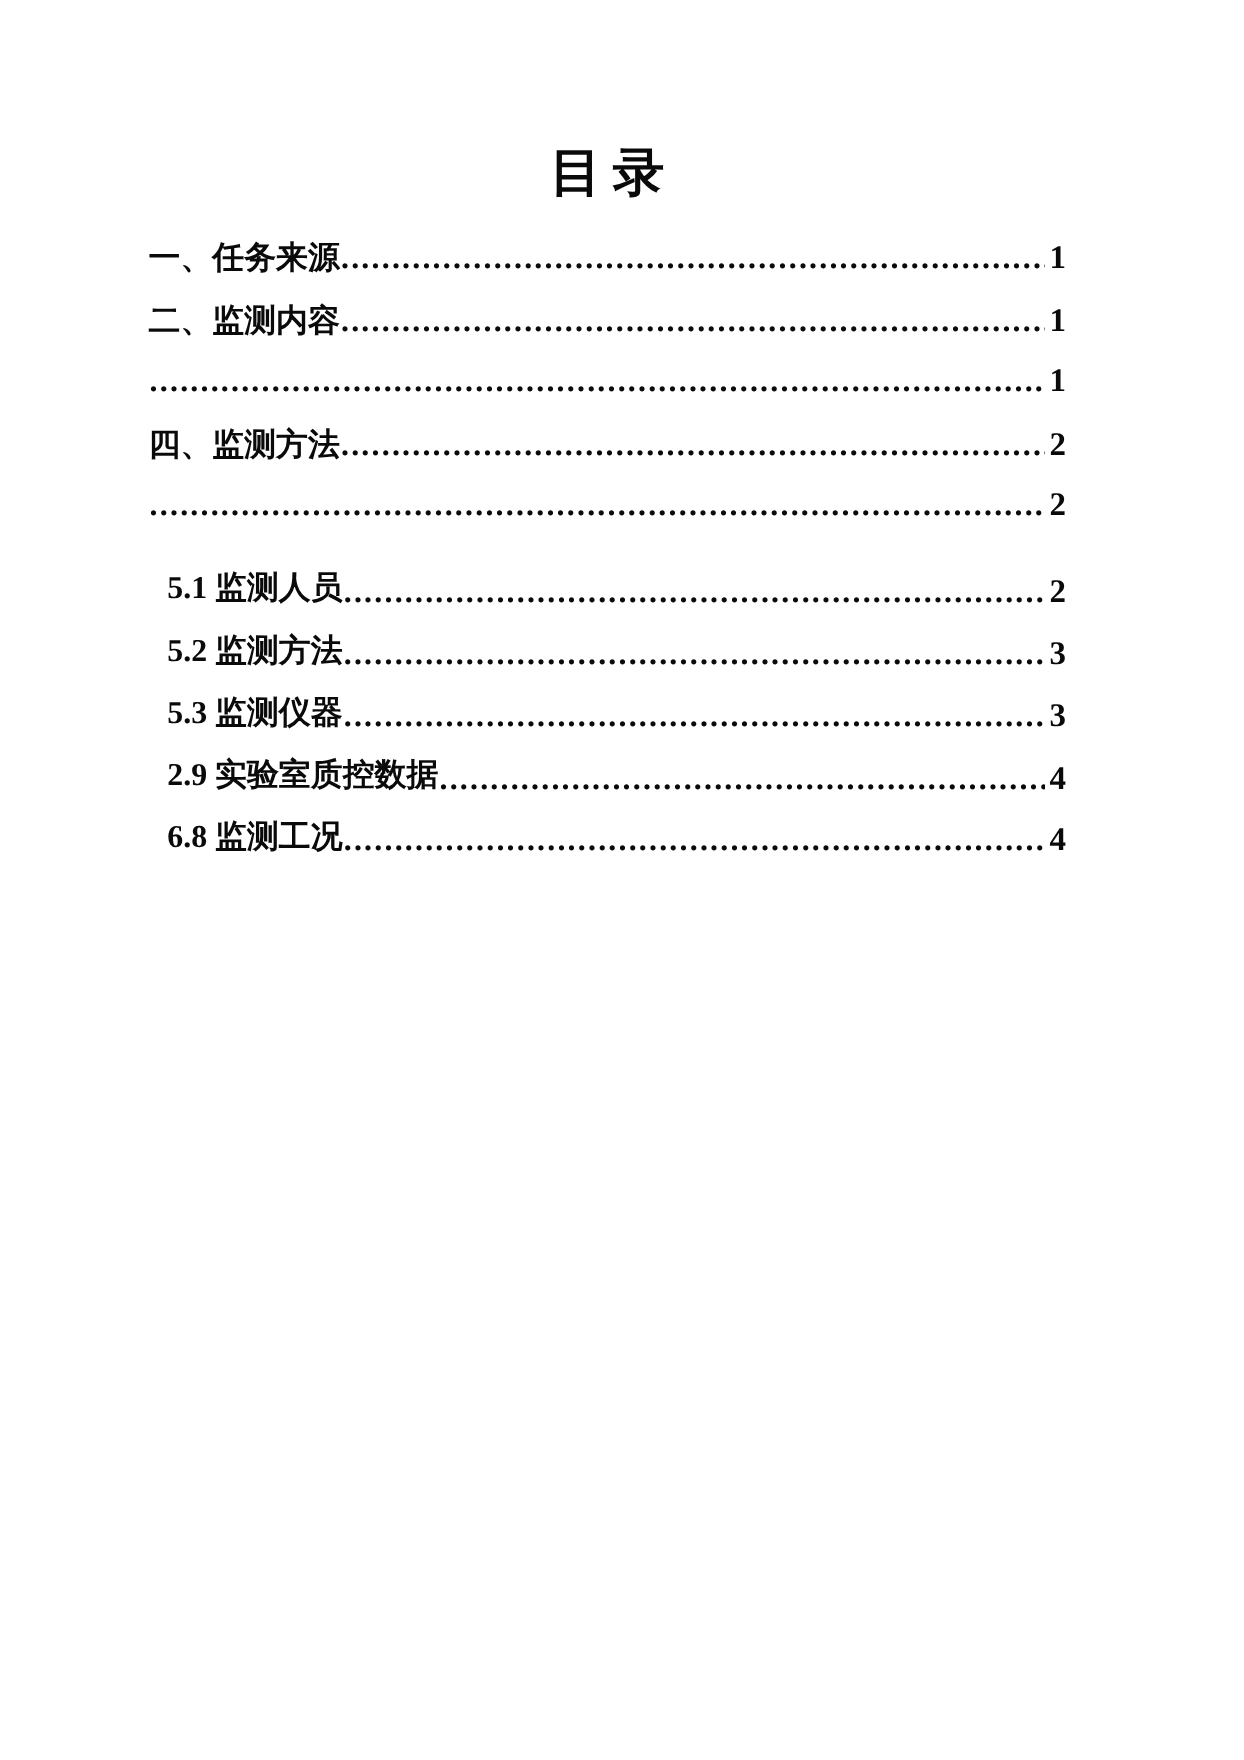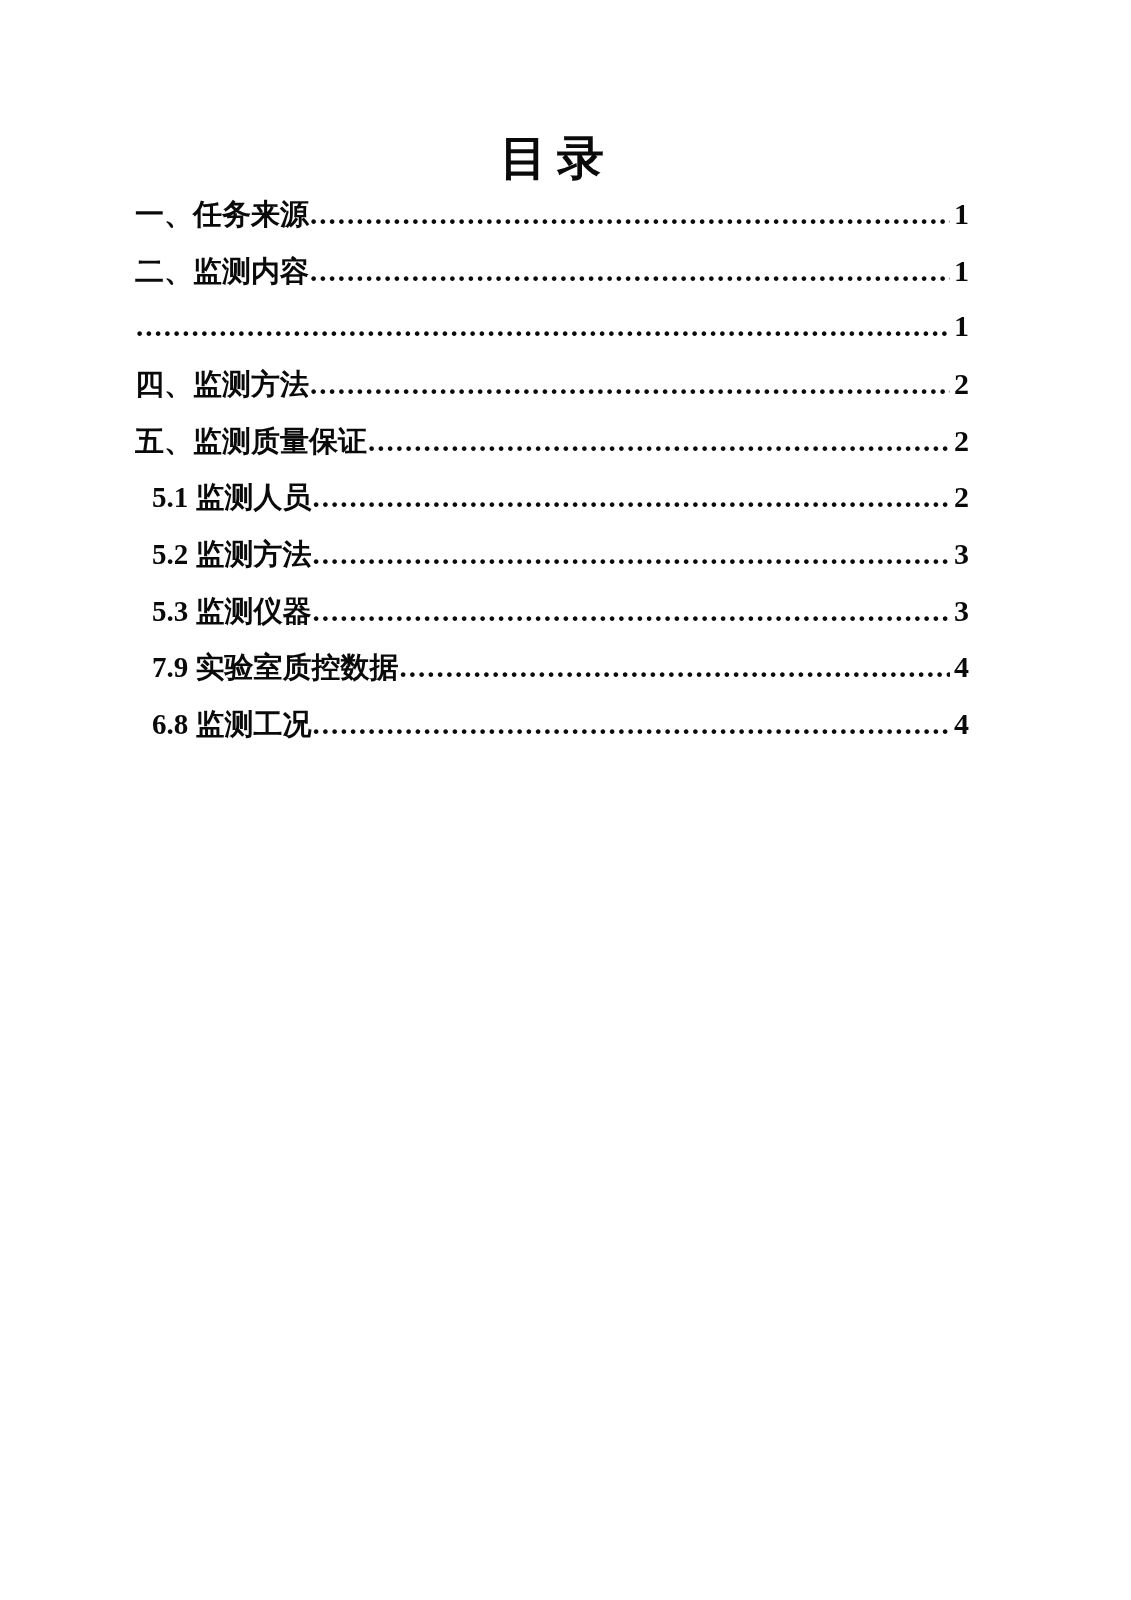--- a/index.html
+++ b/index.html
@@ -21,32 +21,33 @@
   .doc-title {
     margin: 130px 0 0 0;
     text-align: center;
     font-size: 47px;
     line-height: 1.2;
     font-weight: bold;
     letter-spacing: 10px;
     padding-left: 10px; 
   }
   .toc {
-    margin-top: 9px;
+    margin-top: 29px;
   }
   .toc-row {
     display: flex;
     align-items: baseline;
     height: 56.6px;
     font-size: 29px;
     font-weight: bold;
     white-space: nowrap;
   }
   .toc-row.level-2 {
     padding-left: 17px;
+    align-items: flex-end;
   }
   .toc-label {
     flex: 0 0 auto;
   }
   .toc-dots {
     flex: 1 1 auto;
     overflow: hidden;
     margin: 0 4px 0 1px;
   }
   .toc-dots::after {
@@ -85,21 +86,20 @@
       <span class="toc-page">1</span>
     </div>
 
     <div class="toc-row level-1">
       <span class="toc-label">四、监测方法</span>
       <span class="toc-dots"></span>
       <span class="toc-page">2</span>
     </div>
 
     <div class="toc-row level-1">
-      <span class="toc-label">五、监测质量保证</span>
       <span class="toc-dots"></span>
       <span class="toc-page">2</span>
     </div>
 
     <div class="toc-row level-2">
       <span class="toc-label">5.1 监测人员</span>
       <span class="toc-dots"></span>
       <span class="toc-page">2</span>
     </div>
 
@@ -109,21 +109,21 @@
       <span class="toc-page">3</span>
     </div>
 
     <div class="toc-row level-2">
       <span class="toc-label">5.3 监测仪器</span>
       <span class="toc-dots"></span>
       <span class="toc-page">3</span>
     </div>
 
     <div class="toc-row level-2">
-      <span class="toc-label">7.9 实验室质控数据</span>
+      <span class="toc-label">2.9 实验室质控数据</span>
       <span class="toc-dots"></span>
       <span class="toc-page">4</span>
     </div>
 
     <div class="toc-row level-2">
       <span class="toc-label">6.8 监测工况</span>
       <span class="toc-dots"></span>
       <span class="toc-page">4</span>
     </div>
 

